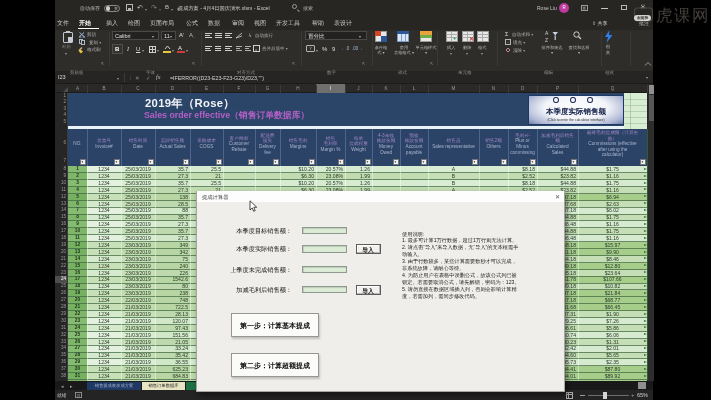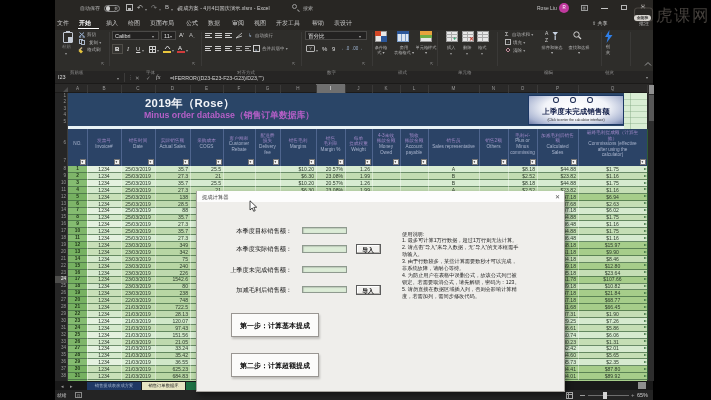--- a/index.html
+++ b/index.html
@@ -326,26 +326,26 @@
 <div style="left:68px;top:93px;width:556px;height:33px;background:#2a4567;"></div>
 <div style="left:68px;top:126px;width:556px;height:3px;background:#e9f3f6;"></div>
 <div style="left:624px;top:93px;width:23px;height:36px;background:#d9edd4;"></div>
 <div style="left:630px;top:93px;width:1px;height:36px;background:rgba(120,160,120,.4);"></div>
 <div style="left:624px;top:99px;width:23px;height:1px;background:rgba(120,160,120,.35);"></div>
 <div style="left:624px;top:105px;width:23px;height:1px;background:rgba(120,160,120,.35);"></div>
 <div style="left:624px;top:111px;width:23px;height:1px;background:rgba(120,160,120,.35);"></div>
 <div style="left:624px;top:117px;width:23px;height:1px;background:rgba(120,160,120,.35);"></div>
 <div style="left:624px;top:123px;width:23px;height:1px;background:rgba(120,160,120,.35);"></div>
 <div style="left:145px;top:96px;font-size:11.3px;font-weight:bold;color:#f2f4f8;white-space:nowrap;letter-spacing:0.3px;">2019年（Rose）</div>
-<div style="left:144px;top:110px;font-size:8.8px;font-weight:bold;color:#b55fc7;white-space:nowrap;">Minus order database（销售订单数据库）</div>
+<div style="left:144px;top:110px;font-size:8.8px;font-weight:bold;color:#b55fc7;white-space:nowrap;">Sales order effective（销售订单数据库）</div>
 <div style="left:528px;top:94.5px;width:96px;height:30px;border:1.5px solid #1c3864;background:radial-gradient(ellipse 75% 95% at 50% 42%, #ffffff 0%, #f2f4f9 45%, #aab5d2 75%, #4a5c90 100%);"></div>
 <div style="left:553px;top:97px;width:5.5px;height:6px;border:1.8px solid #1c2a52;border-radius:50%;background:transparent;"></div>
 <div style="left:570px;top:97px;width:5.5px;height:6px;border:1.8px solid #1c2a52;border-radius:50%;background:transparent;"></div>
 <div style="left:587px;top:97px;width:5.5px;height:6px;border:1.8px solid #1c2a52;border-radius:50%;background:transparent;"></div>
-<div style="left:528px;top:107px;width:96px;text-align:center;font-size:7.5px;font-weight:bold;color:#131f4a;white-space:nowrap;">上季度未完成销售额</div>
+<div style="left:528px;top:107px;width:96px;text-align:center;font-size:7.5px;font-weight:bold;color:#131f4a;white-space:nowrap;">本季度实际销售额</div>
 <div style="left:528px;top:117.5px;width:96px;text-align:center;font-size:3.4px;color:#2a2a2a;white-space:nowrap;">(Click to enter the calculator interface)</div>
 <div style="left:68px;top:129px;width:579px;height:37px;background:#2b4366;"></div>
 <div style="left:68px;top:130px;width:19px;height:28px;display:flex;align-items:center;justify-content:center;text-align:center;font-size:4.7px;line-height:5.6px;color:#9d86c5;overflow:hidden;">
     <span style="position:static"><e>NO.</e></span>
   </div>
 <div style="left:87px;top:130px;width:34px;height:28px;display:flex;align-items:center;justify-content:center;text-align:center;font-size:4.7px;line-height:5.6px;color:#9d86c5;overflow:hidden;">
     <span style="position:static">发票号<br><e>Invoice#</e></span>
   </div>
 <div style="left:121px;top:130px;width:34px;height:28px;display:flex;align-items:center;justify-content:center;text-align:center;font-size:4.7px;line-height:5.6px;color:#9d86c5;overflow:hidden;">
     <span style="position:static">销售时间<br><e>Date</e></span>

